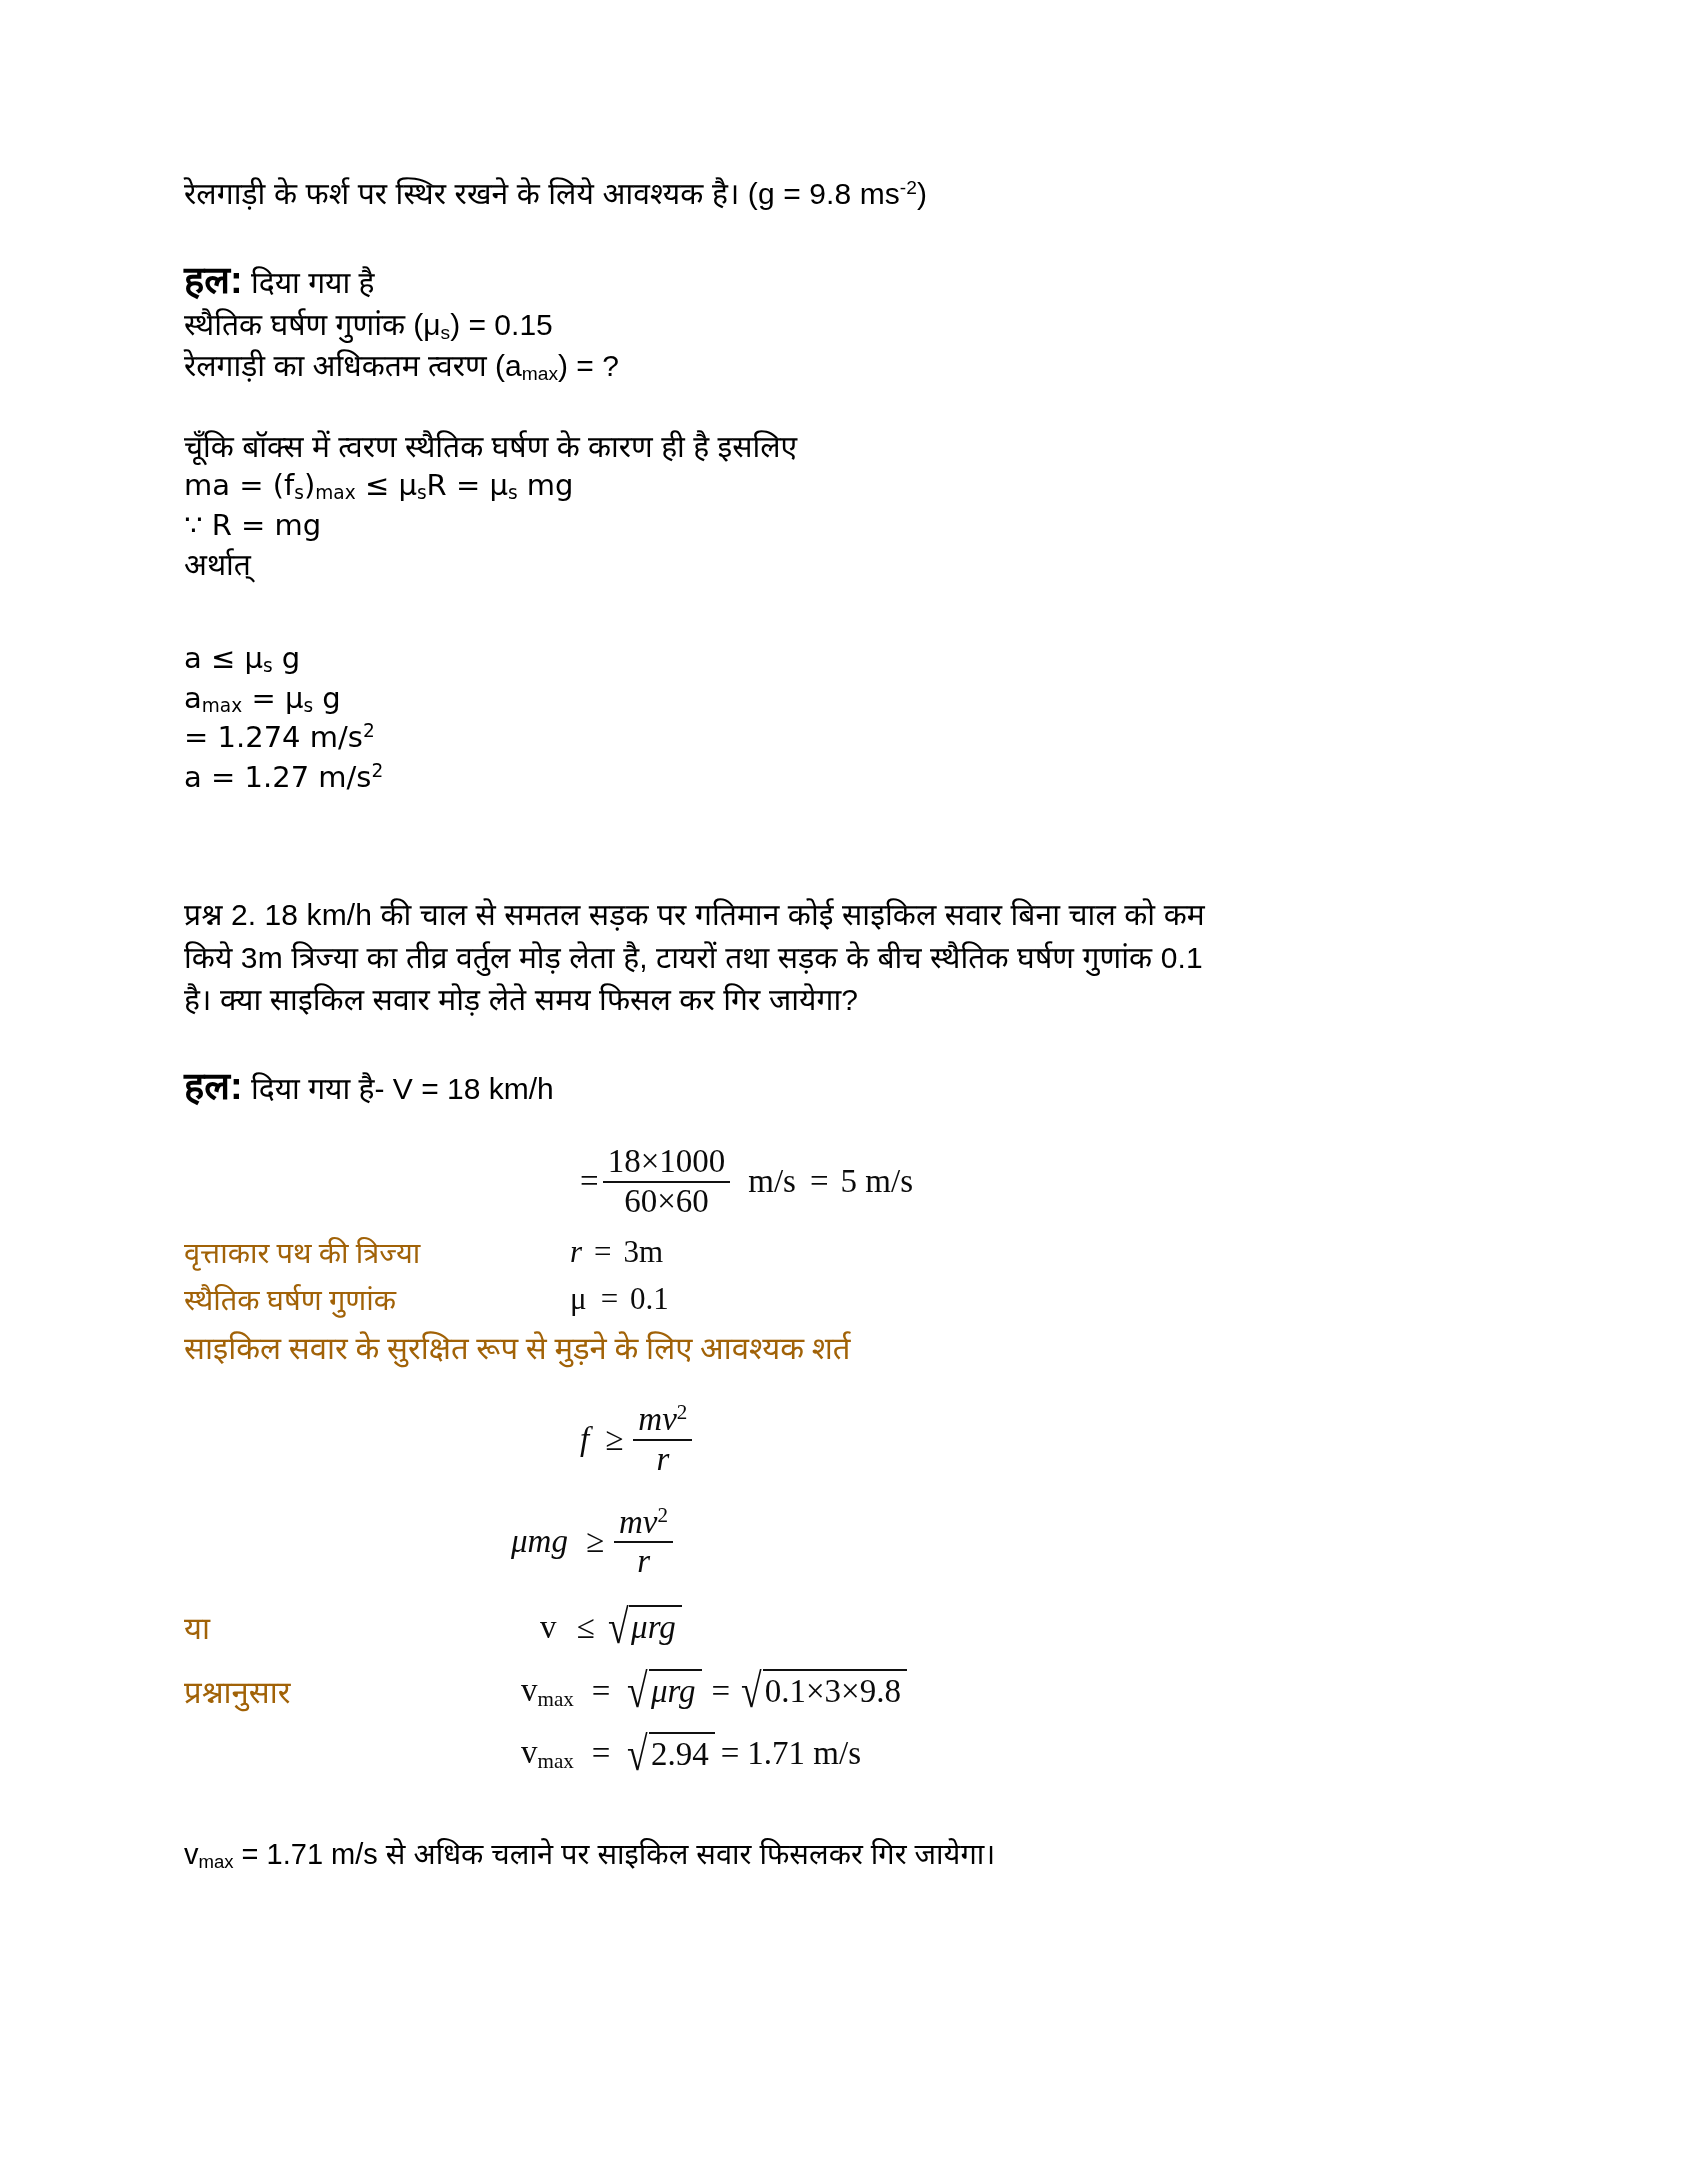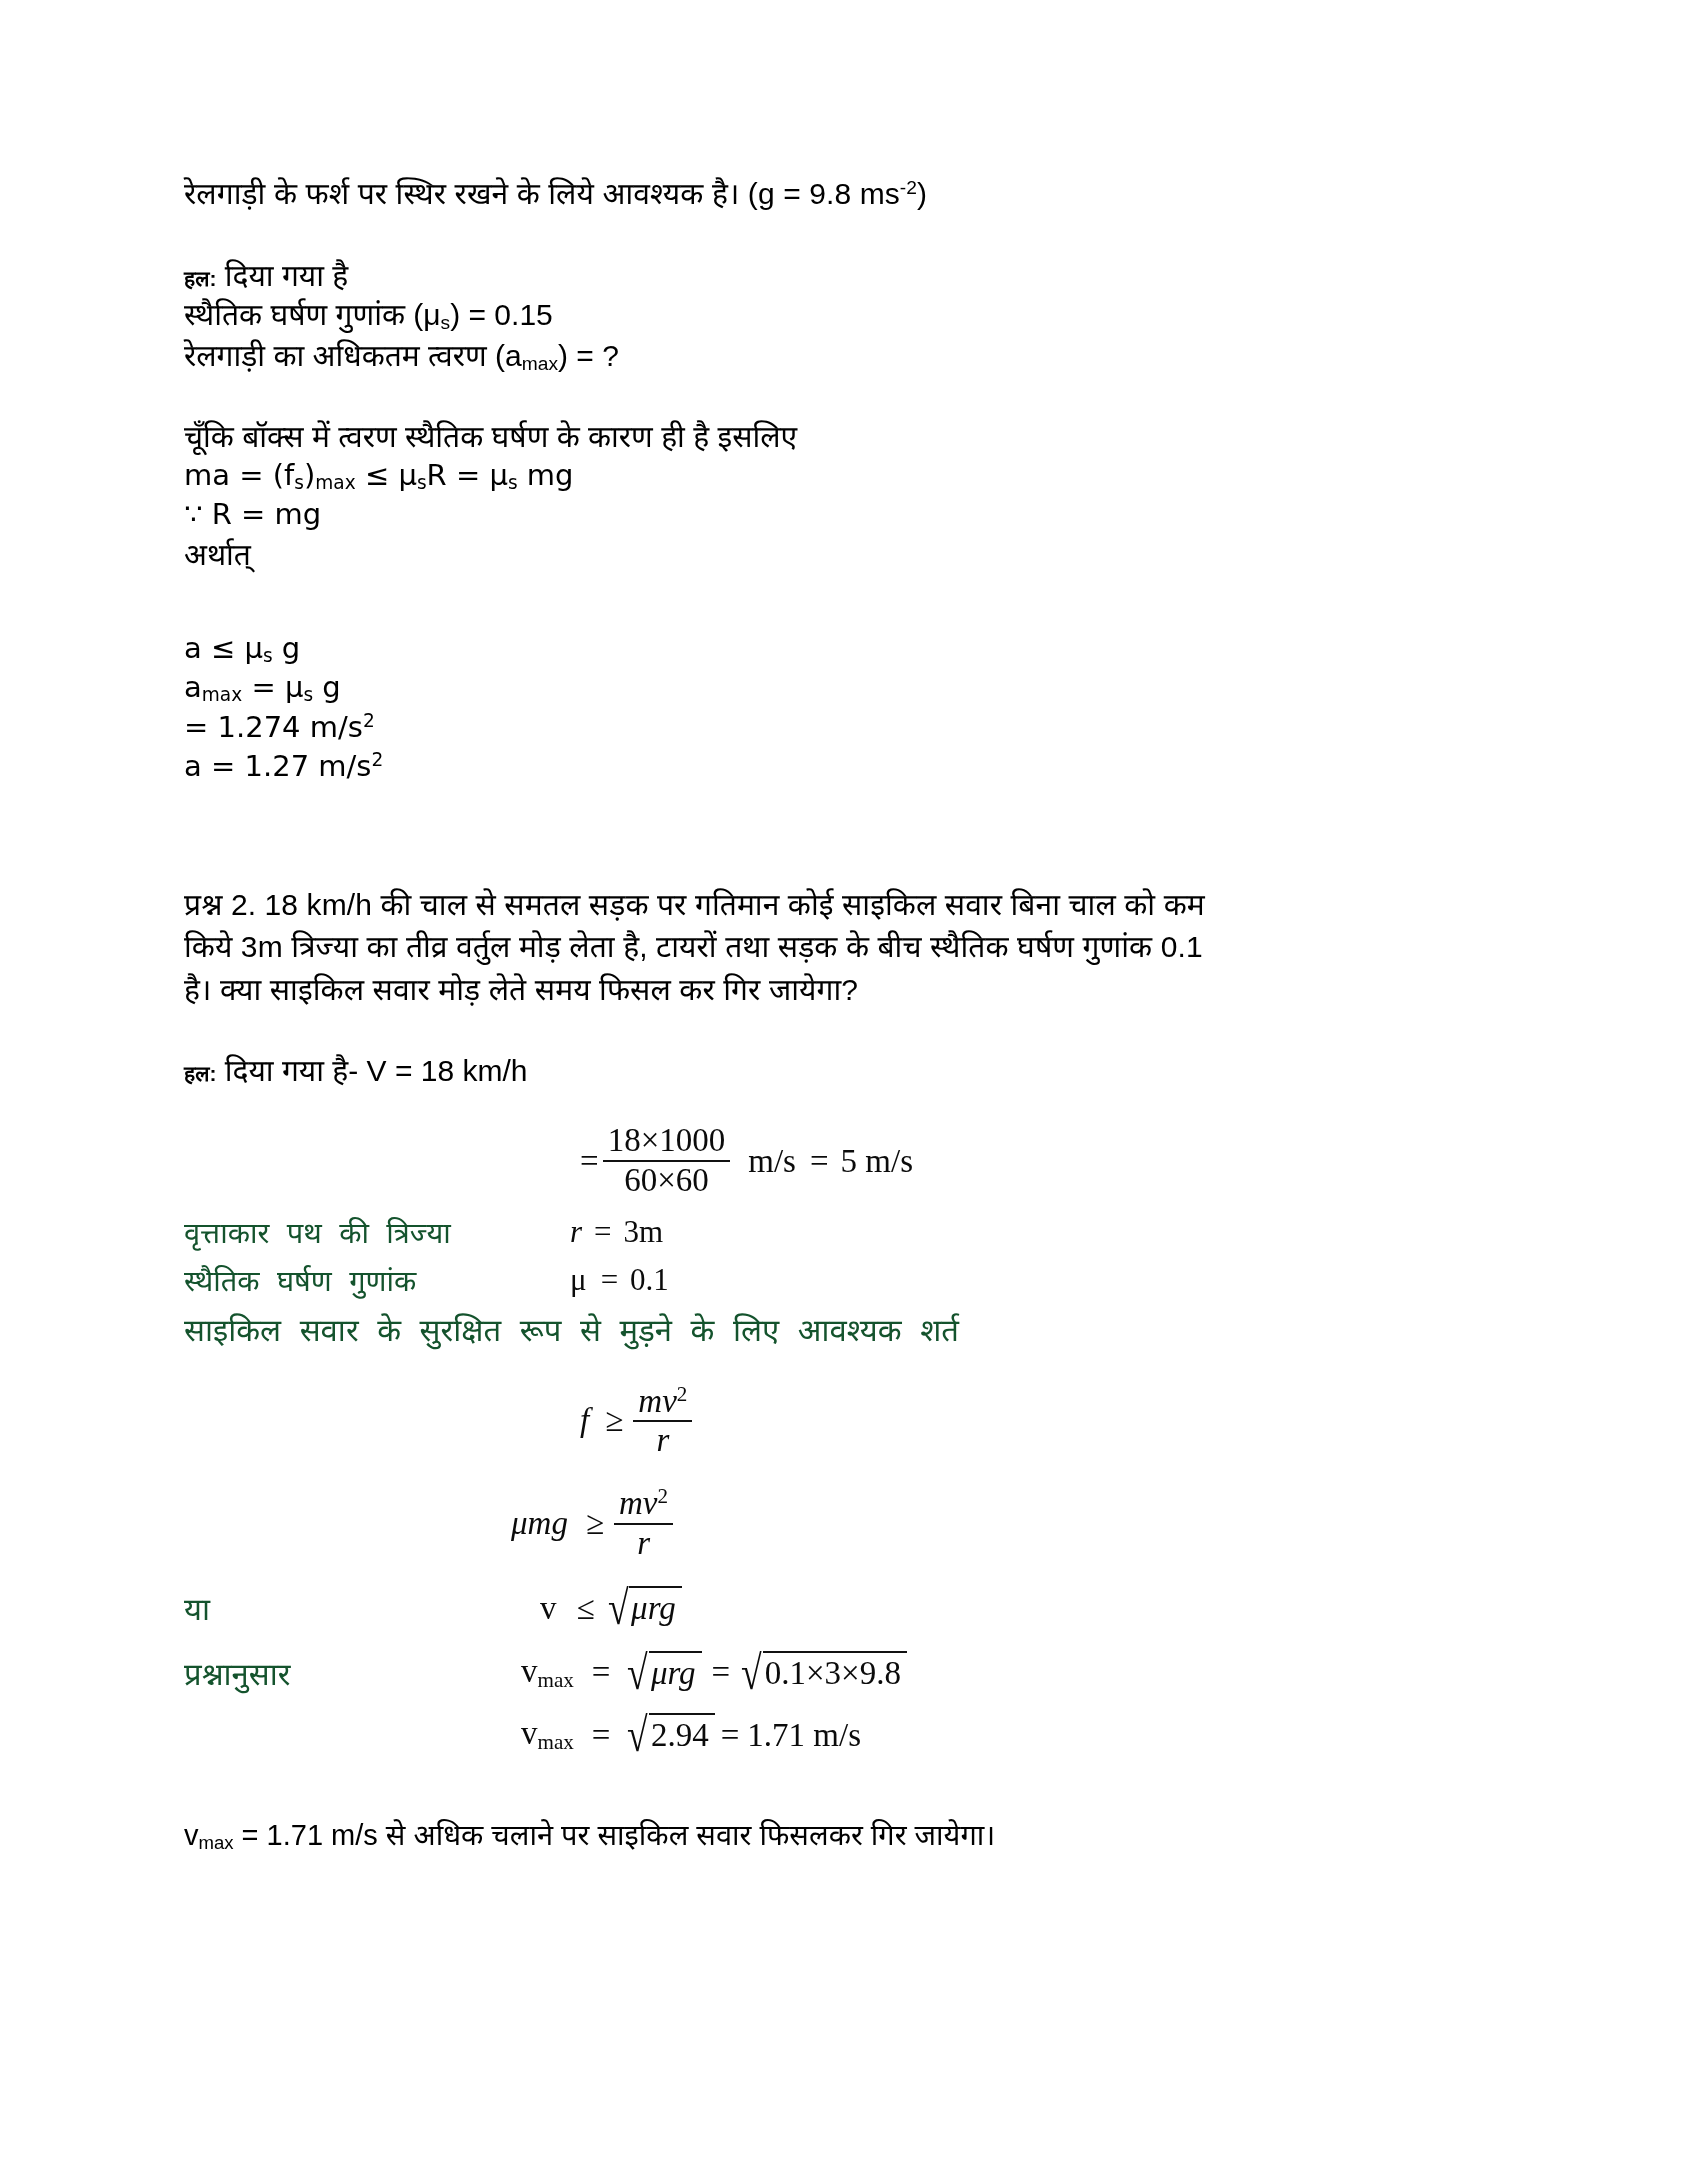--- a/index.html
+++ b/index.html
@@ -56,41 +56,41 @@
   sup { font-size: 0.64em; vertical-align: 0.52em; }
 
   .title-line { margin: 0 0 0 0; }
   .gap-md { height: 40px; }
   .gap-lg { height: 55px; }
   .gap-xl { height: 73px; }
 
   .solve-label {
     font-family: "Liberation Sans", "DejaVu Sans", sans-serif;
     font-weight: bold;
-    font-size: 21px;
+    font-size: 38px;
   }
 
   .given-line { margin: 0; }
 
   
   .scan {
     font-family: "Liberation Serif", "DejaVu Serif", serif;
     color: #0b0b0b;
   }
   .scan-block { position: relative; }
 
   .frow {
     display: flex;
     align-items: center;
     margin: 0;
   }
   .flabel {
-    font-family: Liberation Mono, monospace;
+    font-family: Liberation Serif, serif;
     font-size: 29px;
-    color: #14532d;
+    color: #a16207;
     white-space: nowrap;
   }
 
   
   .frac {
     display: inline-flex;
     flex-direction: column;
     align-items: center;
     vertical-align: middle;
     margin: 0 4px;

